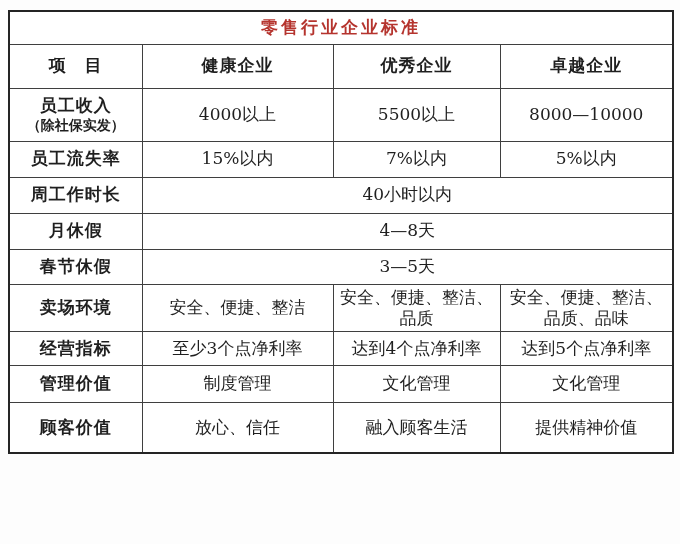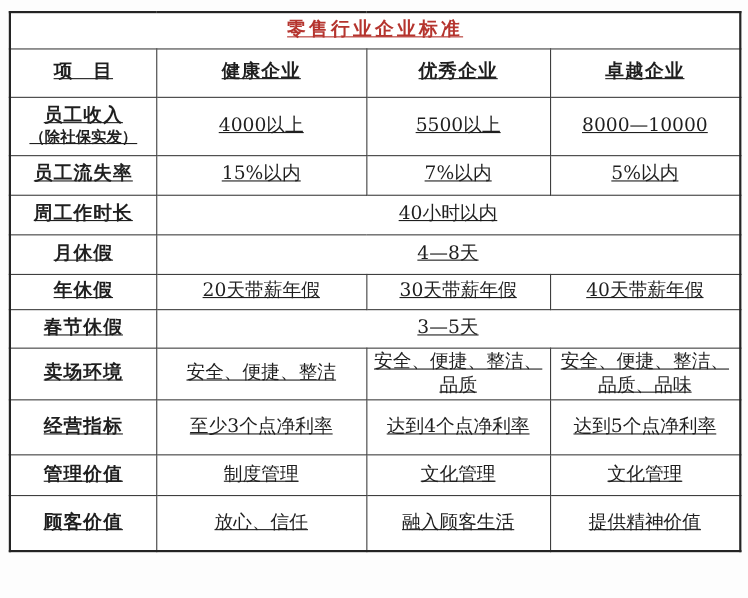--- a/index.html
+++ b/index.html
@@ -23,28 +23,27 @@
     background:#ffffff;
     border:2px solid #242424;
   }
   table.std td {
     border:1px solid #3f3f3f;
     vertical-align:middle;
     font-size:17px;
     text-align:center;
     padding:2px 4px;
     line-height:1.25;
-    text-decoration:underline;
   }
   
   tr.rh-title  { height:33px; }
   tr.rh-header { height:44px; }
   tr.rh-53     { height:53px; }
   tr.rh-44     { height:44px; }
-  tr.rh-41     { height:50px; }
+  tr.rh-41     { height:34px; }
   tr.rh-38     { height:50px; }
   tr.rh-37     { height:37px; }
   tr.rh-36     { height:36px; }
   tr.rh-35     { height:35px; }
   tr.rh-32     { height:32px; }
 
   td.title-cell {
     color:#b5342e;
     font-weight:bold;
     font-size:21px;
@@ -121,26 +120,20 @@
     <tr class="rh-36">
       <td class="lbl">周工作时长</td>
       <td colspan="3">40小时以内</td>
     </tr>
 
     <tr class="rh-36">
       <td class="lbl">月休假</td>
       <td colspan="3">4—8天</td>
     </tr>
 
-    <tr class="rh-32">
-      <td class="lbl">年休假</td>
-      <td>20天带薪年假</td>
-      <td>30天带薪年假</td>
-      <td>40天带薪年假</td>
-    </tr>
 
     <tr class="rh-35">
       <td class="lbl">春节休假</td>
       <td colspan="3">3—5天</td>
     </tr>
 
     <tr class="rh-44">
       <td class="lbl">卖场环境</td>
       <td class="val-left">安全、便捷、整洁</td>
       <td class="val-left">安全、便捷、整洁、品质</td>

